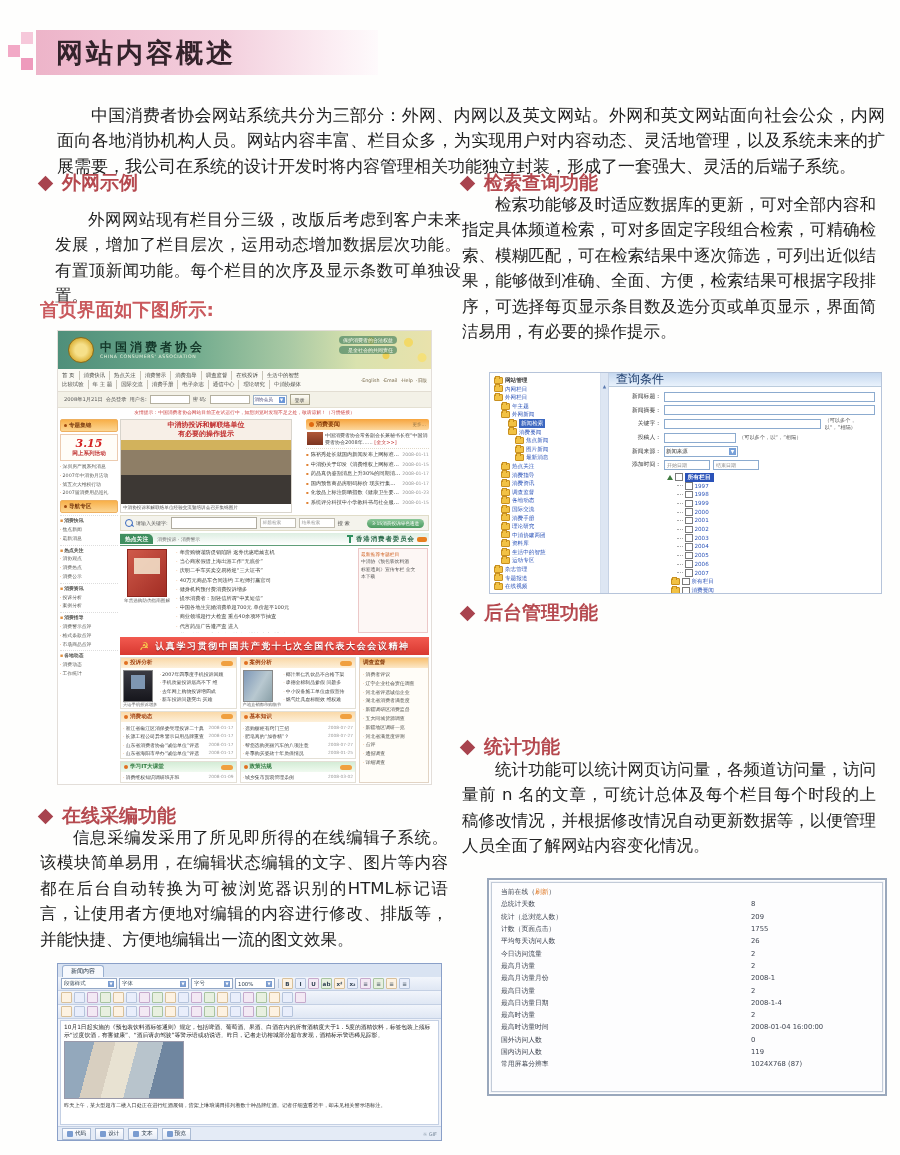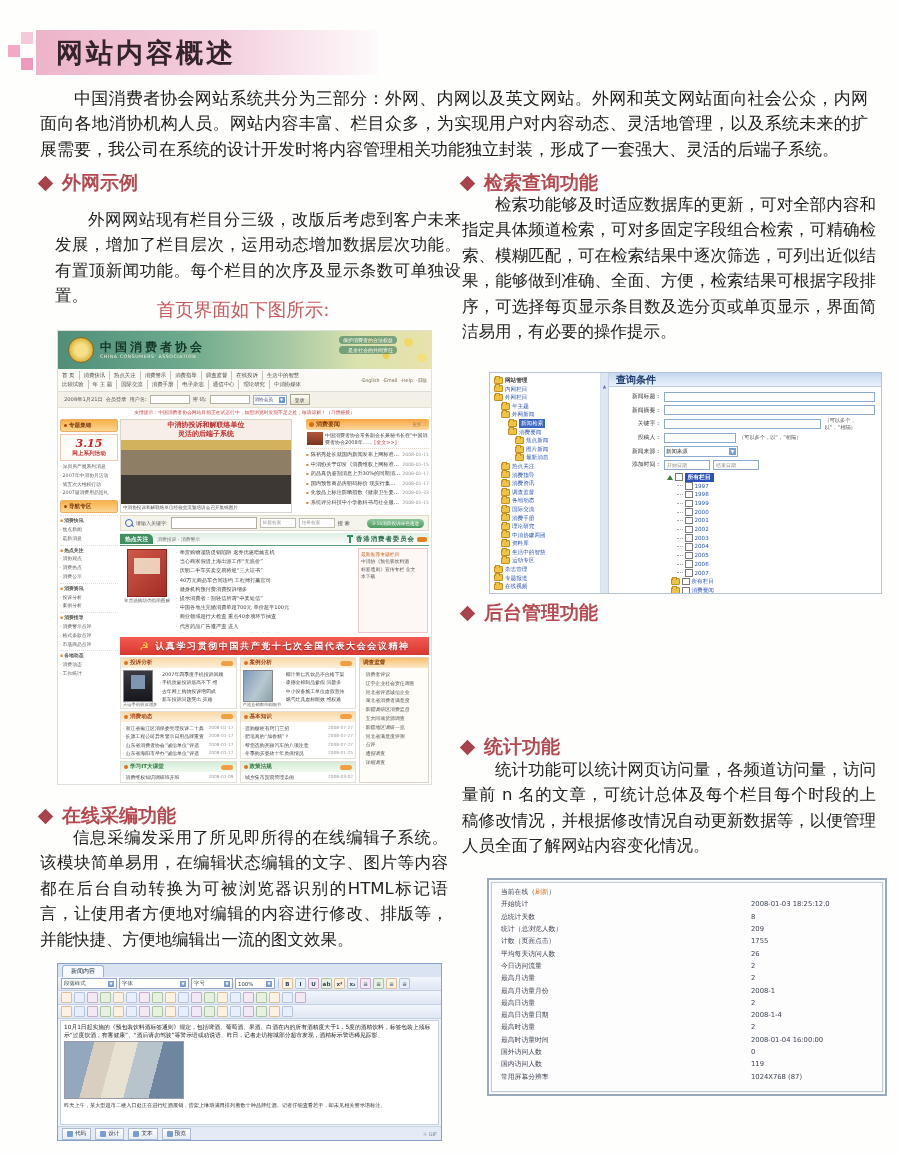--- a/index.html
+++ b/index.html
@@ -13,21 +13,21 @@
   .deco .d1{left:0;top:13px;background:#f2a9c6}
   .deco .d2{left:13px;top:0;background:#f6c8da}
   .deco .d3{left:13px;top:26px;background:#ee9abc}
   .titleband{left:36px;top:30px;width:342px;height:45px;display:flex;align-items:center;
      background:linear-gradient(90deg,#edb4c9 0%,#f3cfdd 55%,#fbecf2 85%,#fefafc 100%)}
   .titleband b{font-size:27px;letter-spacing:3px;color:#33232b;padding-left:20px;font-weight:bold}
   .intro{left:40px;top:86px;width:828px;font-size:17px;line-height:25.4px;text-align:justify;text-indent:2em;color:#202020}
   .h2{display:flex;align-items:center;gap:11px;font-size:19px;font-weight:bold;color:#b5494f}
   .h2 .dia{width:11px;height:11px;background:#a8434e;transform:rotate(45deg);flex:none}
   .para{font-size:16.5px;line-height:25.4px;text-align:justify;text-indent:2em;color:#222}
-  .redcap{color:#c9595d;font-size:18.5px;text-align:center;font-weight:normal}
+  .redcap{color:#c9595d;font-size:18.5px;font-weight:bold}
   .shot{background:#fff;border:1px solid #e3ded9;box-sizing:border-box;overflow:hidden}
 
   
   .site{display:flex;flex-direction:column;font-size:6px}
   .s-head{height:38px;flex:none;display:flex;align-items:center;position:relative;
     background:linear-gradient(90deg,#4f8f7a 0%,#6faa8d 35%,#a9c9a4 62%,#d9e2ae 80%,#e9e2ac 100%)}
   .s-head::after{content:"";position:absolute;right:0;top:0;width:150px;height:100%;
     background:radial-gradient(circle at 85% 30%,#f2d967 4px,transparent 5px),
                radial-gradient(circle at 70% 65%,#edcf55 3px,transparent 4px),
                radial-gradient(circle at 94% 70%,#f4e07a 4px,transparent 5px),
@@ -148,21 +148,21 @@
   .q{display:flex;background:#fff;border:1px solid #b6c4da}
   .q-tree{width:106px;flex:none;padding:3px 2px;overflow:hidden;border-right:1px solid #d6e0ee}
   .q-ti{display:flex;align-items:center;gap:2px;line-height:8.6px;font-size:5.6px;color:#2a52b8;white-space:nowrap}
   .q-ti.root{color:#333;font-weight:bold}
   .q-ti.hl span{background:#3a66c0;color:#fff;padding:0 2px}
   .fold{width:7px;height:5px;flex:none;background:#f2c244;border:1px solid #c89020;border-radius:1px;position:relative}
   .fold::before{content:"";position:absolute;left:0;top:-2px;width:3px;height:2px;background:#f2c244;border:1px solid #c89020;border-bottom:none}
   .q-scroll{width:7px;flex:none;background:#dde6f3;border-right:1px solid #c6d2e4;text-align:center}
   .q-scroll span{font-size:4.5px;color:#5a7ab0;line-height:7px}
   .q-panel{flex:1;display:flex;flex-direction:column;min-width:0}
-  .q-phdr{height:13px;flex:none;display:flex;align-items:center;padding-left:7px;font-size:10px;font-weight:bold;color:#1a3a6a;
+  .q-phdr{height:13px;flex:none;display:flex;align-items:center;padding-left:7px;font-size:12px;font-weight:normal;color:#1a3a6a;
      background:linear-gradient(#c5d8ef,#e9f2fc);border-bottom:1px solid #bcd}
   .q-form{flex:1;padding:3px 6px;overflow:hidden}
   .q-row{display:flex;align-items:center;height:13.6px;gap:3px}
   .q-row label{width:46px;flex:none;text-align:right;font-size:5.8px;color:#333}
   .q-in{height:8px;border:1px solid #8cabcf;background:#fff}
   .w-lg{width:228px}.w-sm{width:70px}.w-dt{width:42px;font-size:5px;color:#888;line-height:8px;padding-left:2px}
   .q-hint{font-size:5.2px;color:#555}
   .q-selsrc{width:70px;height:9px;border:1px solid #8cabcf;background:#fff;font-size:5.4px;color:#333;display:flex;align-items:center;justify-content:space-between;padding:0 1px}
   .q-selsrc i{width:7px;height:7px;background:#77a0d8;color:#fff;font-style:normal;font-size:4.6px;text-align:center;line-height:7px}
   .q-treebox{margin-left:52px;margin-top:1px}
@@ -212,21 +212,21 @@
 <div class="page">
 
   <div class="abs deco">
       <i class="d1"></i>
       <i class="d2"></i>
       <i class="d3"></i>
     </div>
   <div class="abs titleband">
     <b>网站内容概述</b>
   </div>
-  <p class="abs intro" style="margin:0">中国消费者协会网站系统共分为三部分：外网、内网以及英文网站。外网和英文网站面向社会公众，内网面向各地消协机构人员。网站内容丰富、栏目众多，为实现用户对内容动态、灵活地管理，以及系统未来的扩展需要，我公司在系统的设计开发时将内容管理相关功能独立封装，形成了一套强大、灵活的后端子系统。</p>
+  <p class="abs intro" style="margin:17px">中国消费者协会网站系统共分为三部分：外网、内网以及英文网站。外网和英文网站面向社会公众，内网面向各地消协机构人员。网站内容丰富、栏目众多，为实现用户对内容动态、灵活地管理，以及系统未来的扩展需要，我公司在系统的设计开发时将内容管理相关功能独立封装，形成了一套强大、灵活的后端子系统。</p>
 
   <div class="abs h2" style="left:40px;top:170px">
     <i class="dia"></i>
     <span>外网示例</span>
   </div>
   <p class="abs para" style="left:40px;top:192px;width:406px;margin:15px">外网网站现有栏目分三级，改版后考虑到客户未来发展，增加了栏目层次，运用动态增加数据层次功能。有置顶新闻功能。每个栏目的次序及显示条数可单独设置。</p>
   <div class="abs redcap" style="left:40px;top:297px;width:406px">首页界面如下图所示:</div>
 
   <div class="abs shot site" style="left:57px;top:330px;width:375px;height:455px">
     <div class="s-head">
@@ -321,21 +321,21 @@
             <li>格式条款点评</li>
             <li>市场商品点评</li>
             <li class="sec">各地动态</li>
             <li>消费动态</li>
             <li>工作统计</li>
           </ul>
       </div>
       <div class="s-main">
         <div class="s-row1">
           <div class="s-photo">
-            <div class="s-pt"><span>中消协投诉和解联络单位</span><br><span>灵活的后端子系统</span></div>
+            <div class="s-pt"><span>中消协投诉和解联络单位</span><br><span>有必要的操作提示</span></div>
             <div class="s-pimg"></div>
             <div class="s-pcap">中消协投诉和解联络单位经验交流暨培训会召开集锦图片</div>
           </div>
           <div class="s-news">
             <div class="s-nhdr">
               <i></i>
               <b>消费要闻</b>
               <span>更多...</span>
             </div>
             <div class="s-lead">
@@ -923,24 +923,20 @@
   </div>
   <p class="abs para" style="left:462px;top:757px;width:414px;margin:0">统计功能可以统计网页访问量，各频道访问量，访问量前 n 名的文章，可统计总体及每个栏目每个时段的上稿修改情况，并根据修改情况自动更新数据等，以便管理人员全面了解网站内容变化情况。</p>
 
   <div class="abs st" style="left:487px;top:878px;width:396px;height:214px">
     <div class="st-body">
       <div class="st-row st-online">
         <span class="k"><span>当前在线（</span><span class="rf">刷新</span><span>）</span></span>
       </div>
       <div>
 
-      <div class="st-row">
-          <span class="k">开始统计</span>
-            <span class="v">2008-01-03 18:25:12.0</span>
-        </div>
           <div class="st-row">
           <span class="k">总统计天数</span>
             <span class="v">8</span>
         </div>
           <div class="st-row">
           <span class="k">统计（总浏览人数）</span>
             <span class="v">209</span>
         </div>
           <div class="st-row">
           <span class="k">计数（页面点击）</span>

